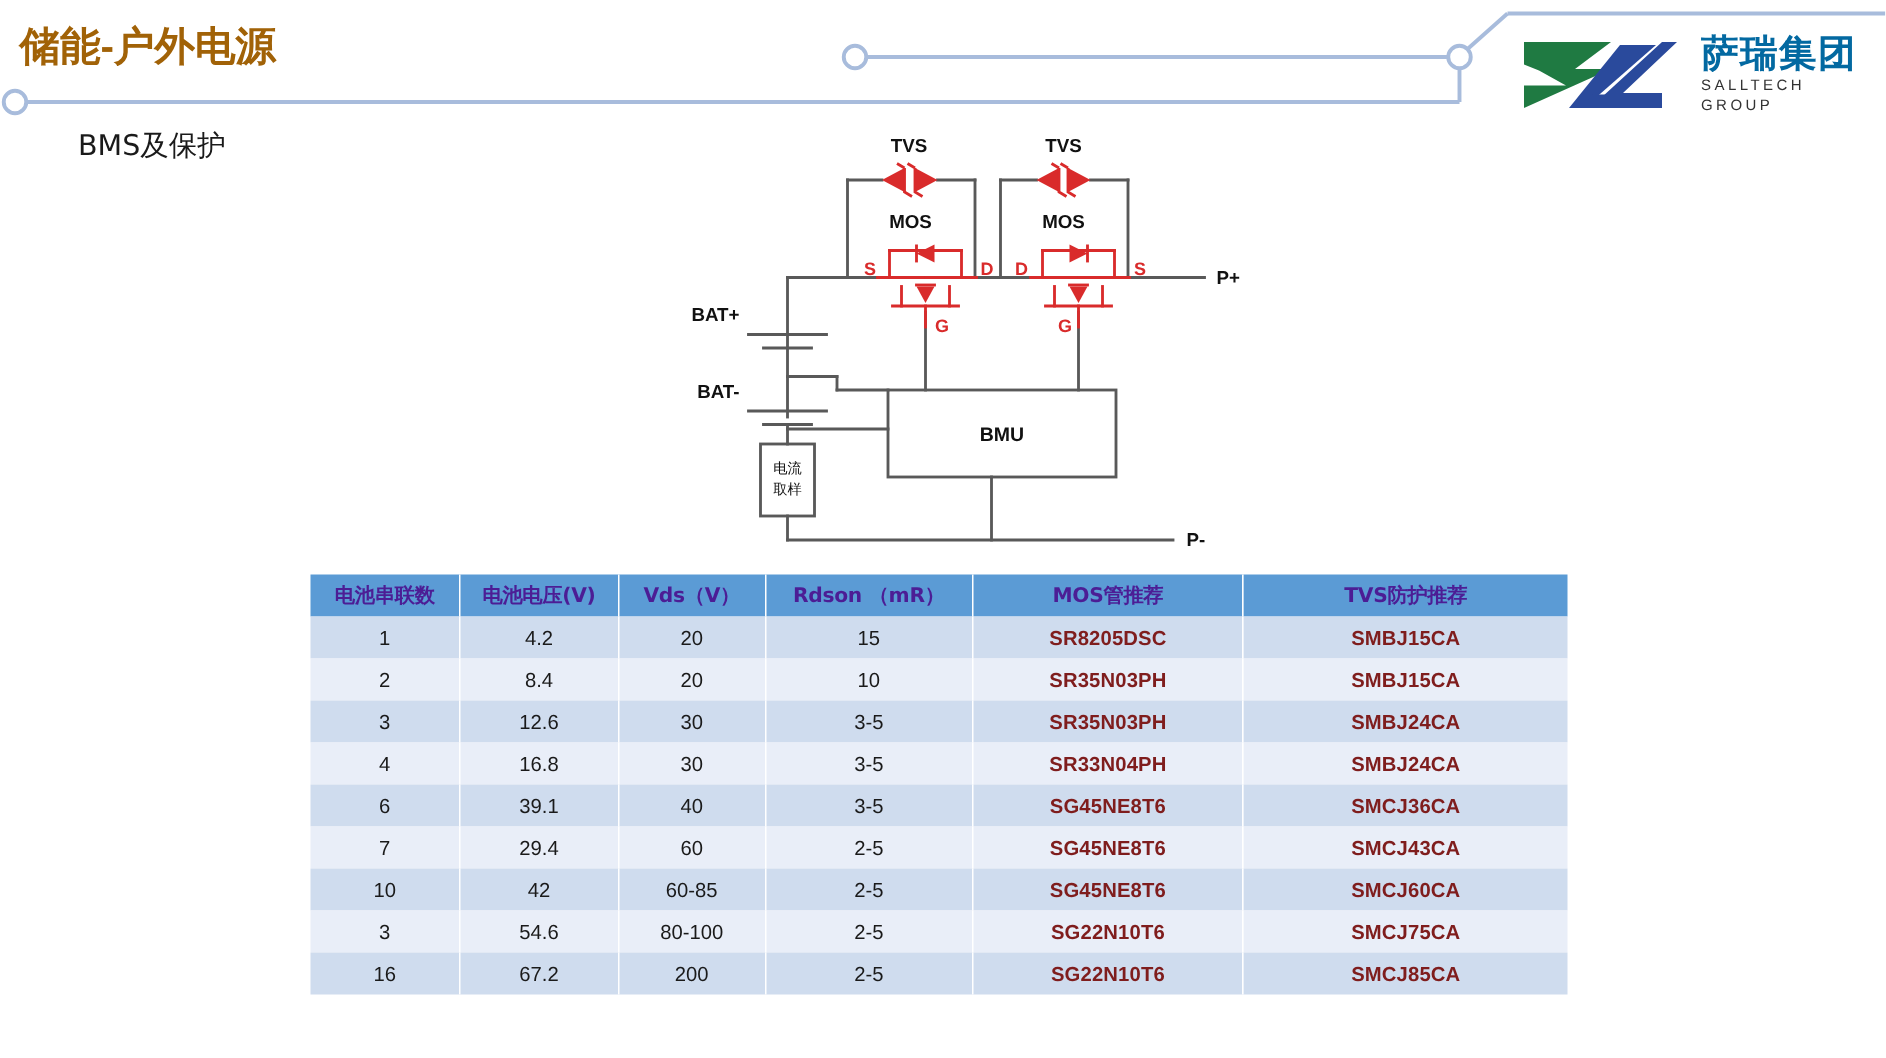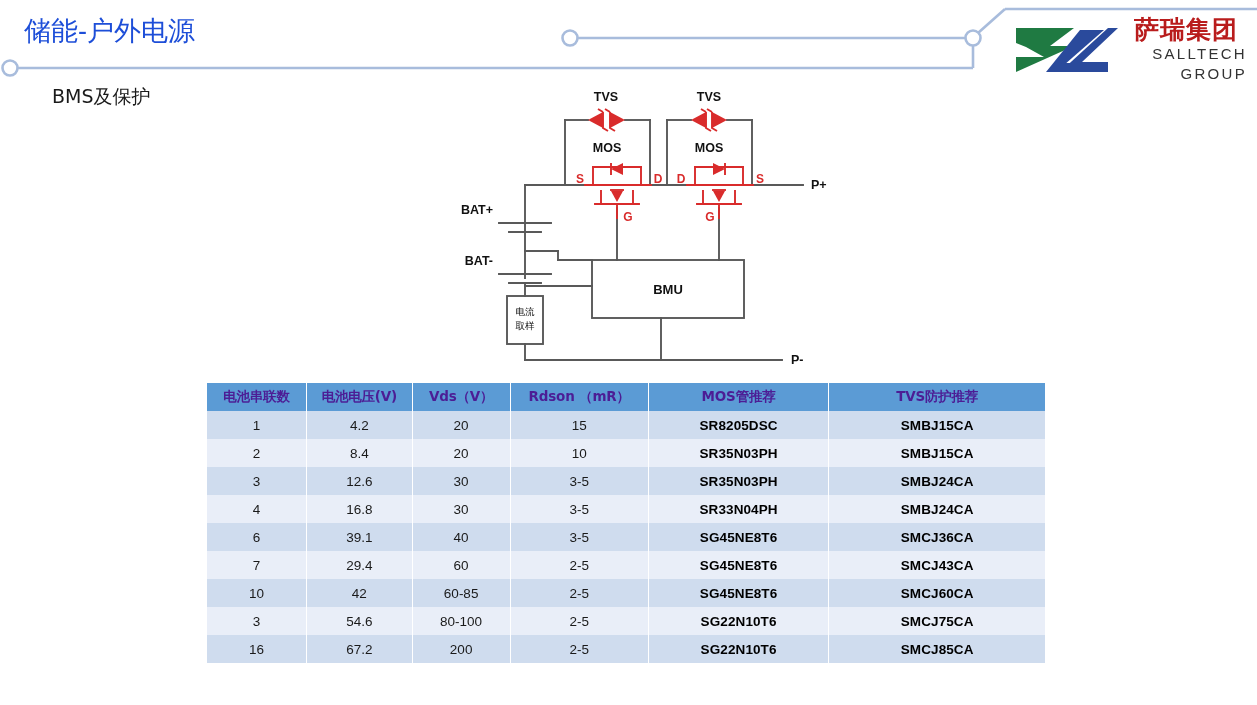--- a/index.html
+++ b/index.html
@@ -6,42 +6,42 @@
   html, body {
     width: 1257px; height: 705px;
     background: #ffffff;
     font-family: "Liberation Sans", "DejaVu Sans", sans-serif;
     overflow: hidden;
   }
   .page { position: relative; width: 1257px; height: 705px; background:#fff; }
 
   
   .page-title {
-    position: absolute; left: 24px; top: 13px;
-    font-size: 27px; font-weight: normal; letter-spacing: 0px;
-    color: #1d4ed8;
+    position: absolute; left: 13px; top: 13px;
+    font-size: 27px; font-weight: bold; letter-spacing: 0px;
+    color: #a16207;
     white-space: nowrap;
   }
   .deco { position: absolute; left: 0; top: 0; width: 1257px; height: 95px; }
 
   .logo-wrap {
     position: absolute; left: 1012px; top: 22px;
     width: 235px; height: 56px;
     display: flex; align-items: center; gap: 10px;
   }
   .logo-mark { width: 112px; height: 52px; flex: 0 0 auto; }
   .logo-text { display: flex; flex-direction: column; justify-content: center; }
   .logo-cn {
-    font-size: 25px; font-weight: bold; color: #b91c1c;
+    font-size: 25px; font-weight: bold; color: #0369a1;
     letter-spacing: 1px; line-height: 1.05;
     font-family: "DejaVu Sans", sans-serif;
   }
   .logo-en {
-    font-size: 15px; color: #333; letter-spacing: 2.3px;
-    line-height: 1.3; margin-top: 1px; text-align: right;
+    font-size: 10px; color: #333; letter-spacing: 2.3px;
+    line-height: 1.3; margin-top: 1px;
   }
 
   .subtitle {
     position: absolute; left: 52px; top: 84px;
     font-size: 19px; color: #1a1a1a;
     font-family: "DejaVu Sans", sans-serif;
   }
 
   
   .diagram { position: absolute; left: 455px; top: 88px; width: 400px; height: 280px; }
@@ -70,21 +70,21 @@
     height: 28px;
     font-size: 13.5px;
     text-align: center;
     color: #1a1a1a;
     border-right: 1px solid #ffffff;
     padding: 0 2px;
   }
   .spec-table td:last-child { border-right: none; }
   .spec-table tbody tr.odd td { background: #cfdcee; }
   .spec-table tbody tr.even td { background: #e9eef8; }
-  .spec-table td.part { color: #000000; font-weight: bold; letter-spacing: 0.1px; }
+  .spec-table td.part { color: #7f1d1d; font-weight: bold; letter-spacing: 0.1px; }
 
   
   .c0 { width: 104px; } .c1 { width: 110px; } .c2 { width: 101px; }
   .c3 { width: 143px; } .c4 { width: 186px; } .c5 { width: 224px; }
 </style>
 </head>
 <body>
 
 <div class="page">
 

